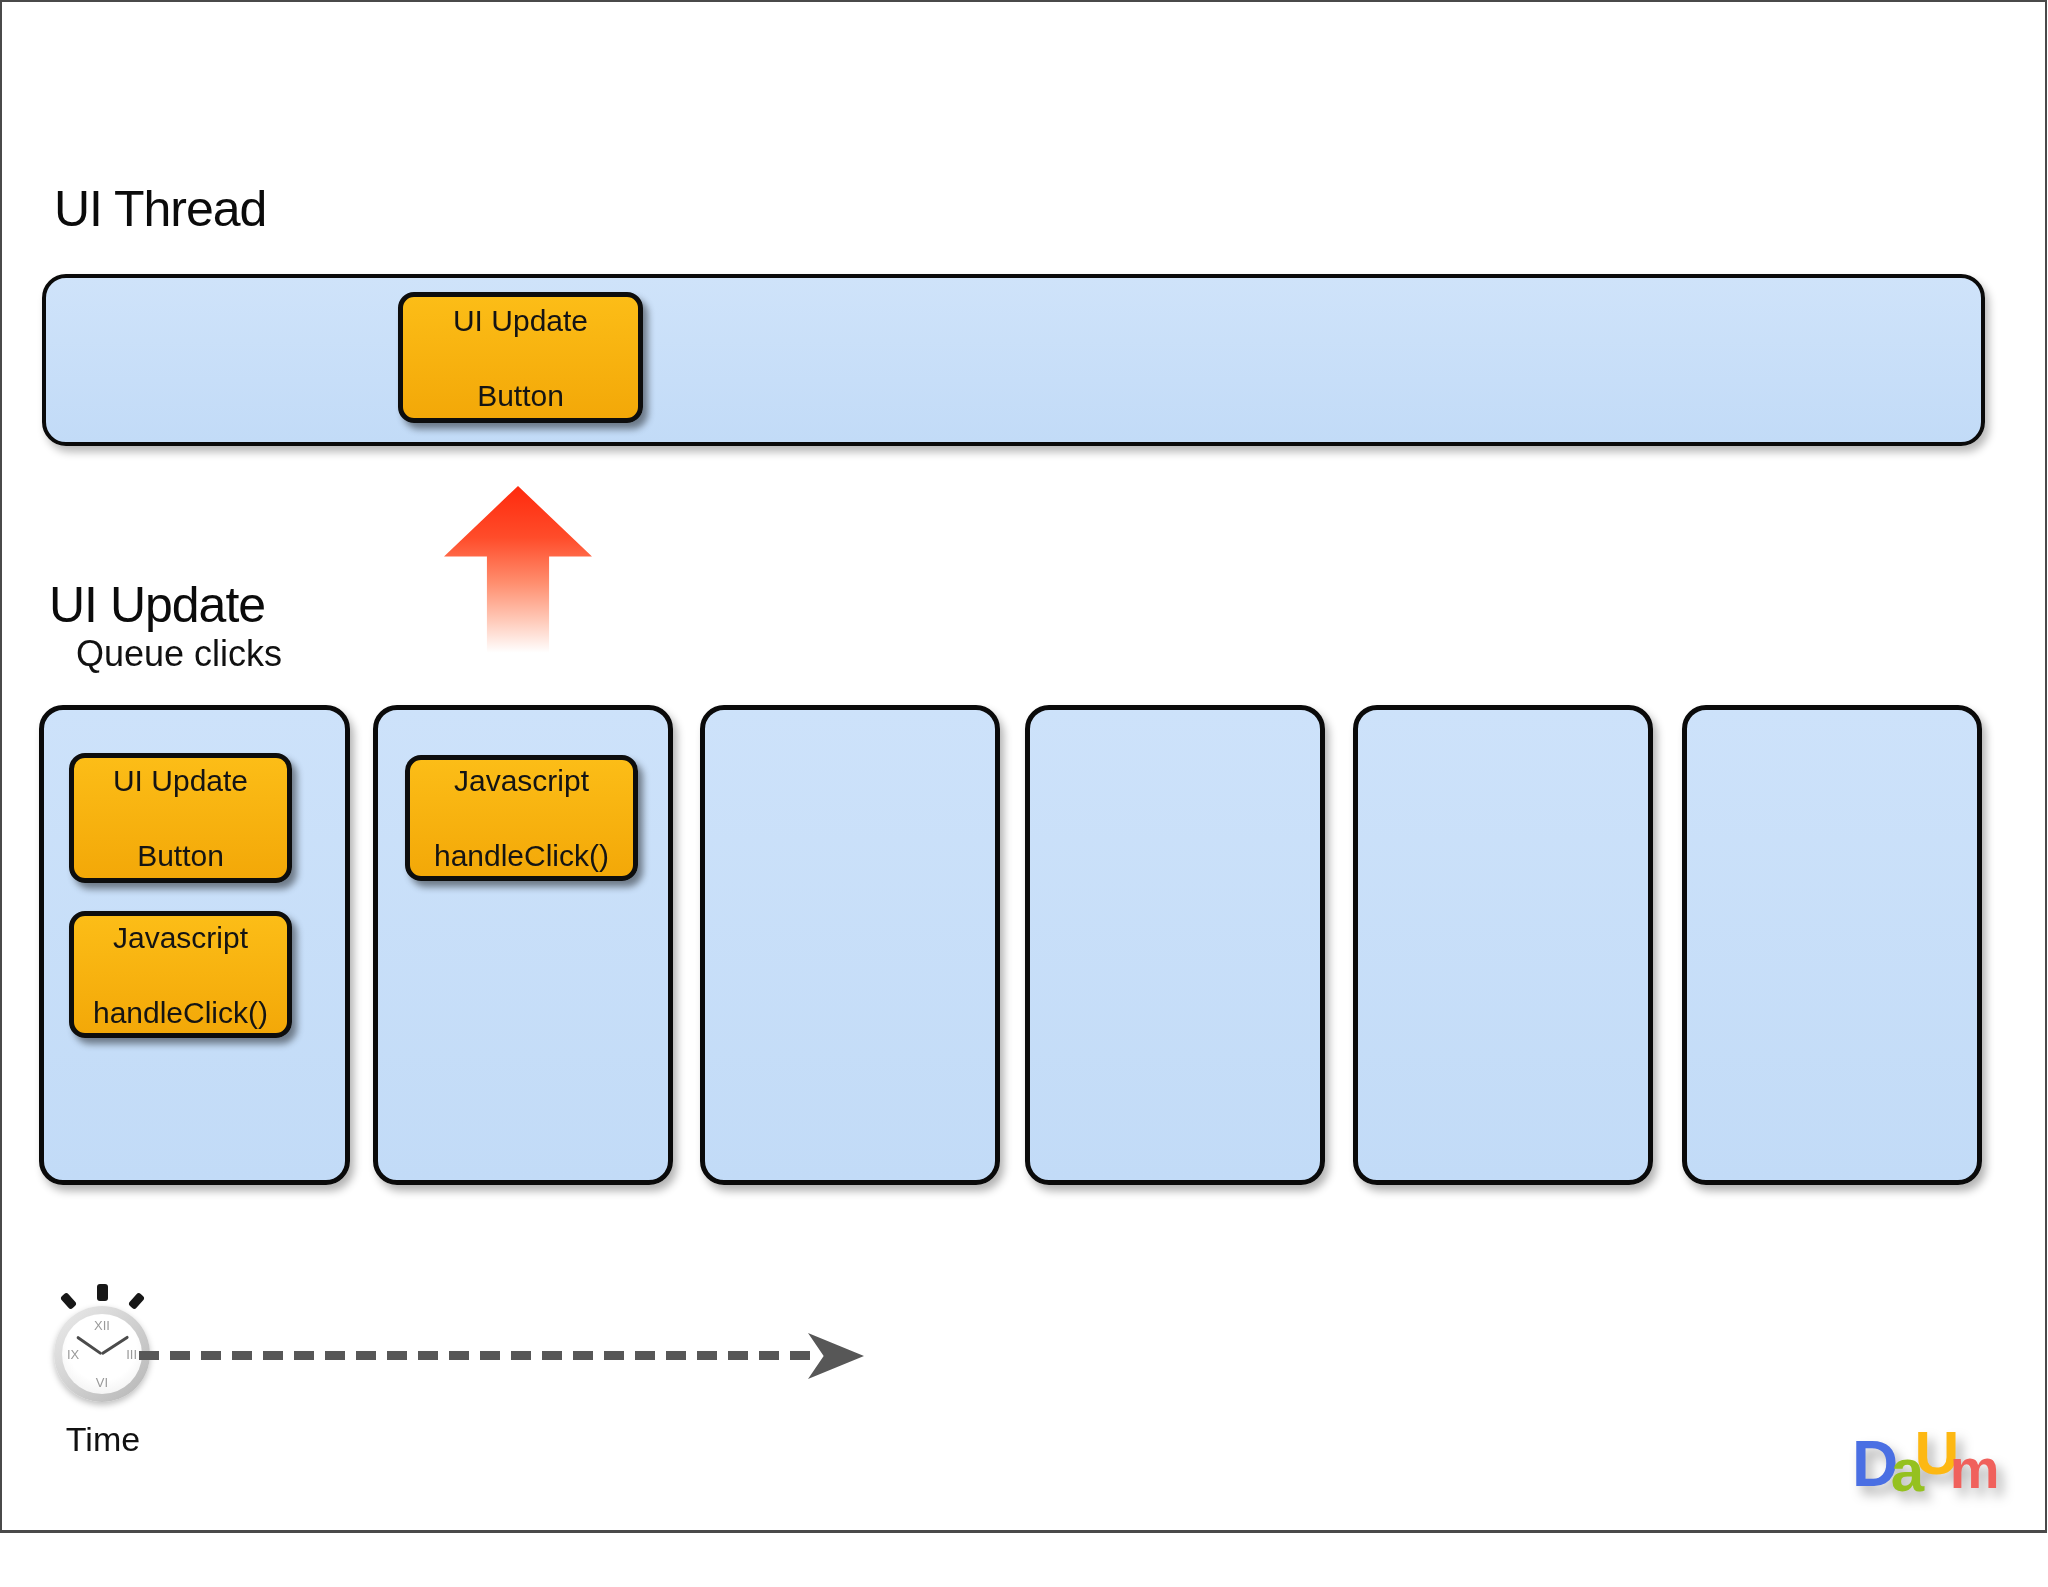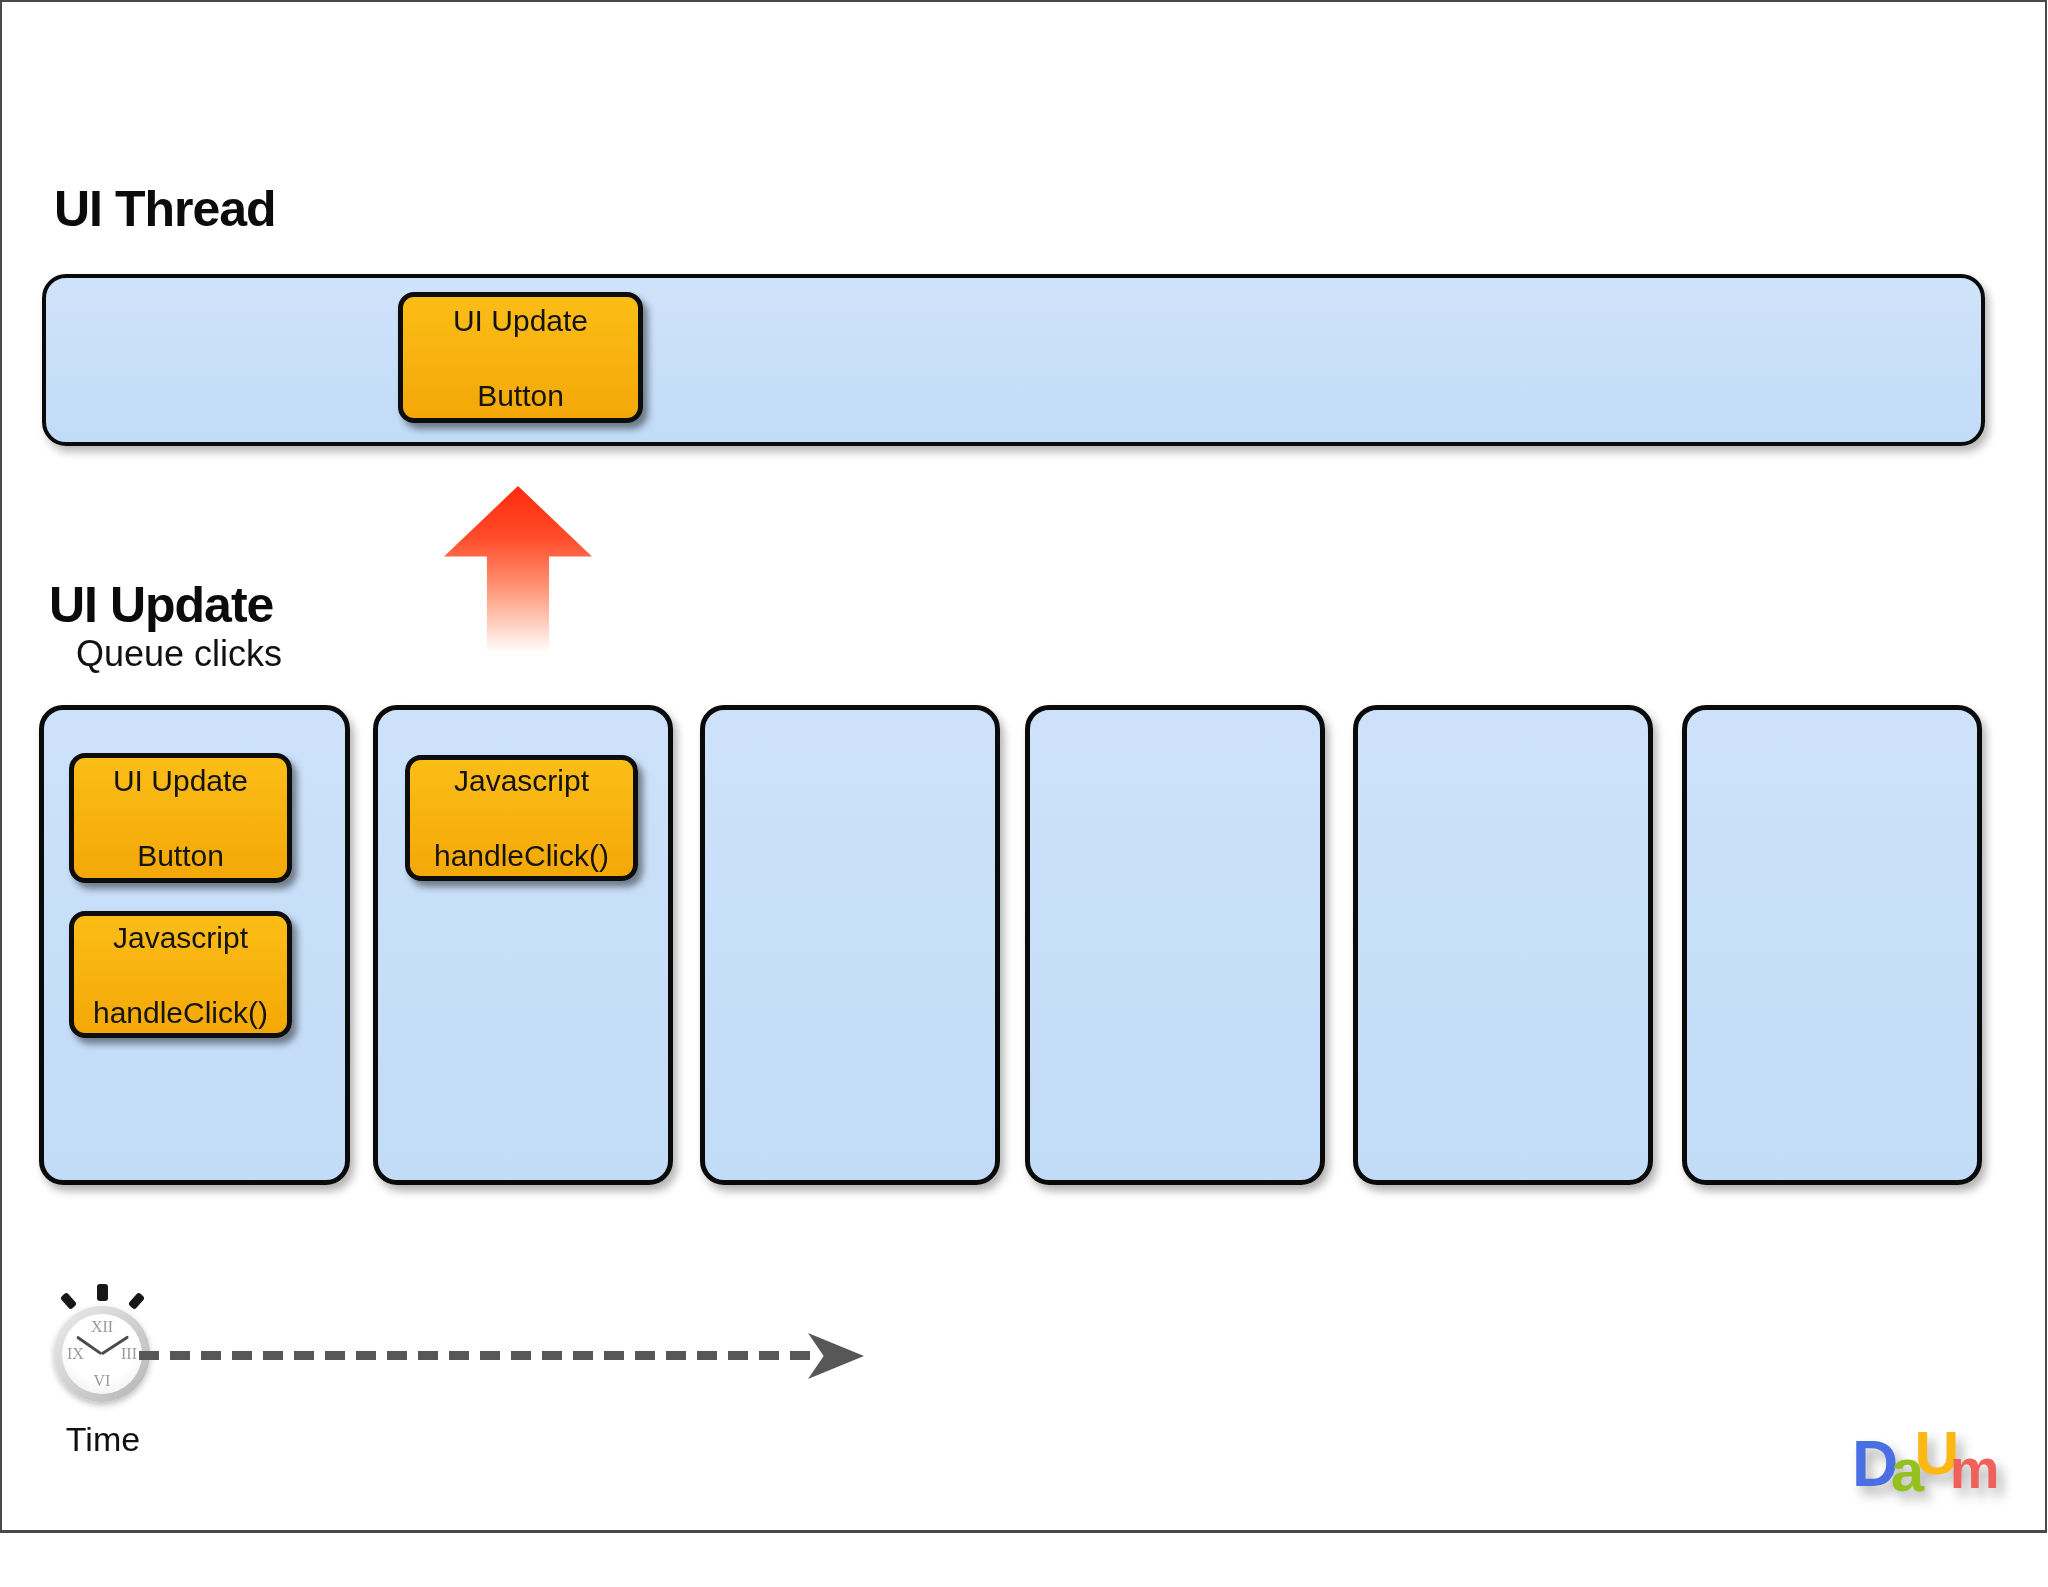--- a/index.html
+++ b/index.html
@@ -5,21 +5,21 @@
   html,body{margin:0;padding:0;background:#ffffff;}
   .stage{
     position:relative;width:2048px;height:1587px;background:#ffffff;
     font-family:"Liberation Sans",sans-serif;color:#0b0b0b;overflow:hidden;
   }
   .slide{
     position:absolute;left:0;top:0;width:2043px;height:1528px;
     border:2px solid #4a4a4a;border-bottom-width:3px;background:#ffffff;
   }
   .h-title{
-    position:absolute;font-weight:bold;font-size:50px;line-height:1;color:#0b0b0b;
+    position:absolute;font-weight:normal;font-size:50px;line-height:1;color:#0b0b0b;
     letter-spacing:-1px;white-space:nowrap;
   }
   #ui-thread-title{left:52px;top:182px;}
   #ui-queue-title{left:47px;top:578px;}
   .sub-label{position:absolute;font-size:36px;line-height:1;color:#111;white-space:nowrap;}
   #user-clicks{left:74px;top:634px;}
 
   
   .thread-bar{
     position:absolute;left:40px;top:272px;width:1943px;height:172px;
@@ -62,21 +62,21 @@
   .clock .nub.right{left:88px;top:9px;transform:rotate(42deg);}
   .clock .ring{
     position:absolute;left:10px;top:22px;width:96px;height:96px;border-radius:50%;
     background:linear-gradient(135deg,#ececec,#b5b5b5);
     box-shadow:0 3px 6px rgba(0,0,0,0.25);
   }
   .clock .face{
     position:absolute;left:8px;top:8px;width:80px;height:80px;border-radius:50%;
     background:radial-gradient(circle at 50% 40%,#ffffff 55%,#e9e9e9 100%);
   }
-  .clock .num{position:absolute;font-family:Liberation Serif, serif;font-size:16px;color:#9a9a9a;line-height:1;}
+  .clock .num{position:absolute;font-family:Liberation Sans, sans-serif;font-size:13px;color:#9a9a9a;line-height:1;}
   .clock .num.top{left:50%;top:5px;transform:translateX(-50%);}
   .clock .num.bottom{left:50%;bottom:5px;transform:translateX(-50%);}
   .clock .num.left{left:5px;top:50%;transform:translateY(-50%);}
   .clock .num.right{right:5px;top:50%;transform:translateY(-50%);}
   .clock .hand{position:absolute;left:38px;bottom:40px;width:3px;background:#4b4b4b;transform-origin:50% 100%;border-radius:2px;}
   .clock .hand.h1{height:30px;transform:rotate(-55deg);}
   .clock .hand.h2{height:32px;transform:rotate(57deg);}
   #time-label{left:42px;top:1420px;width:118px;text-align:center;font-size:34px;}
 
   .dash-line{

